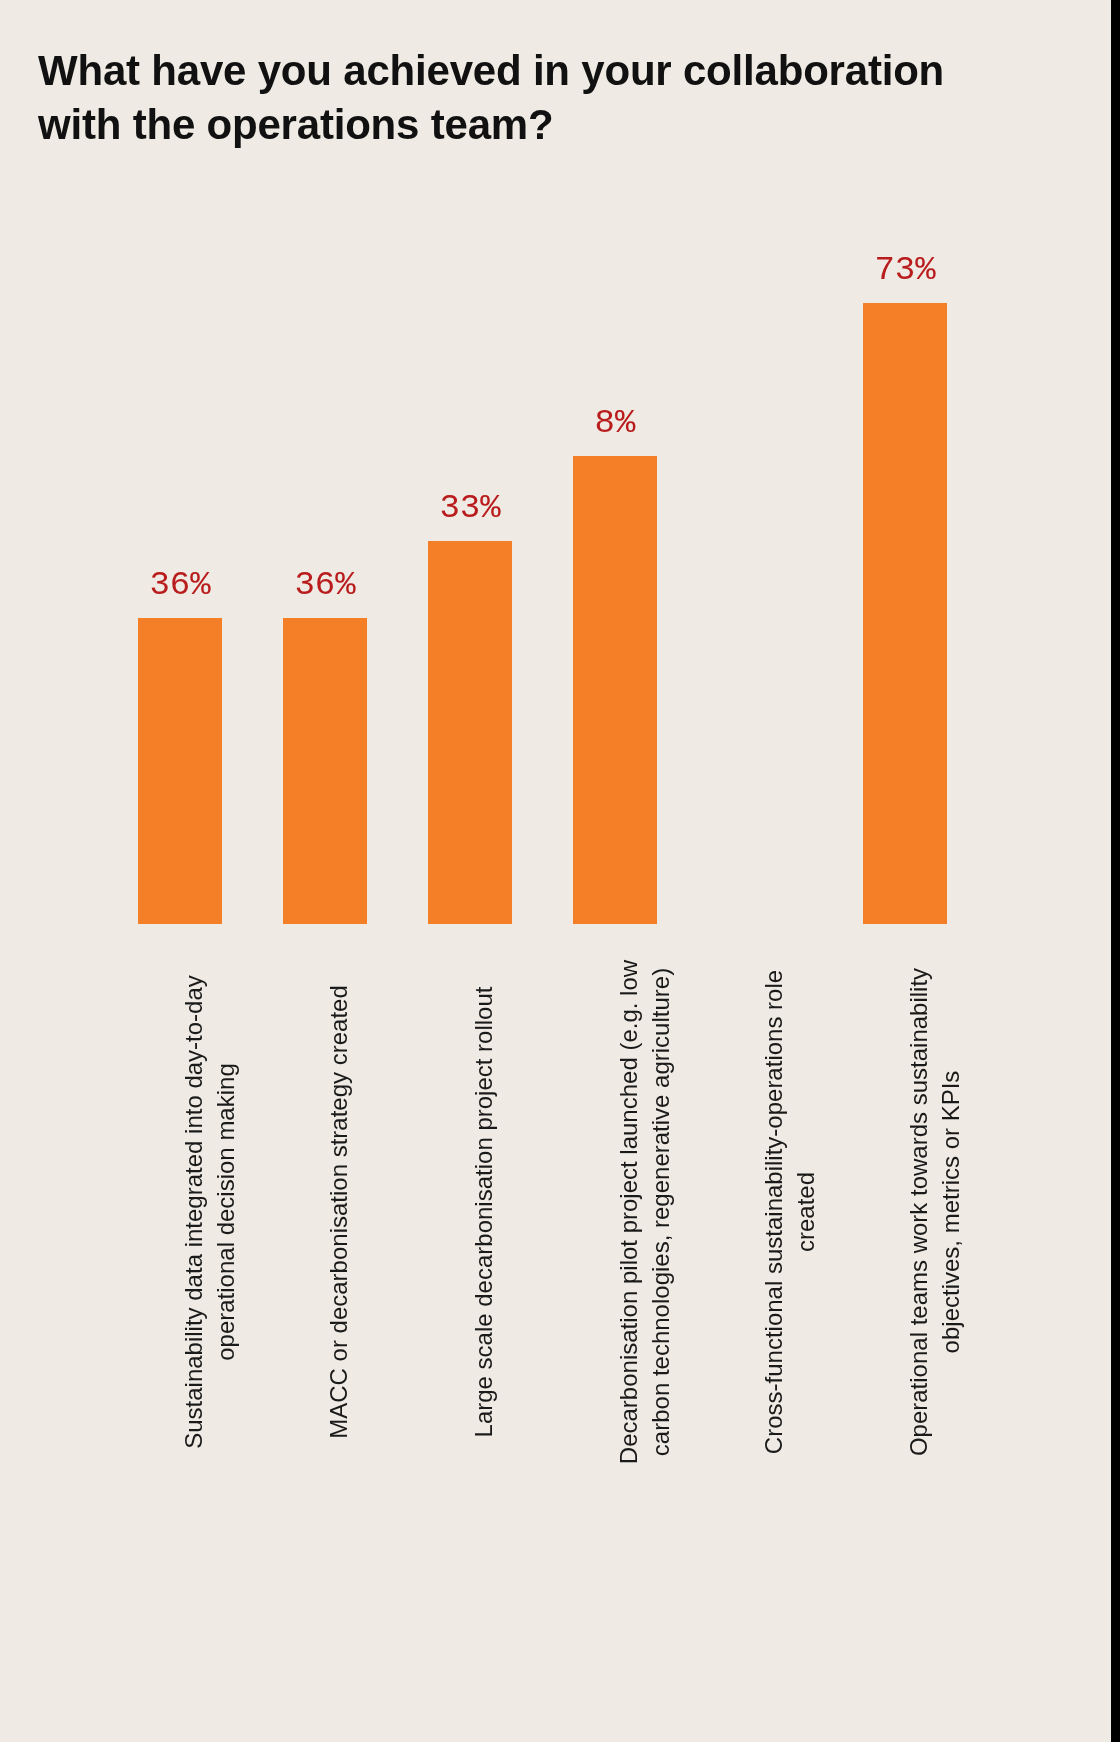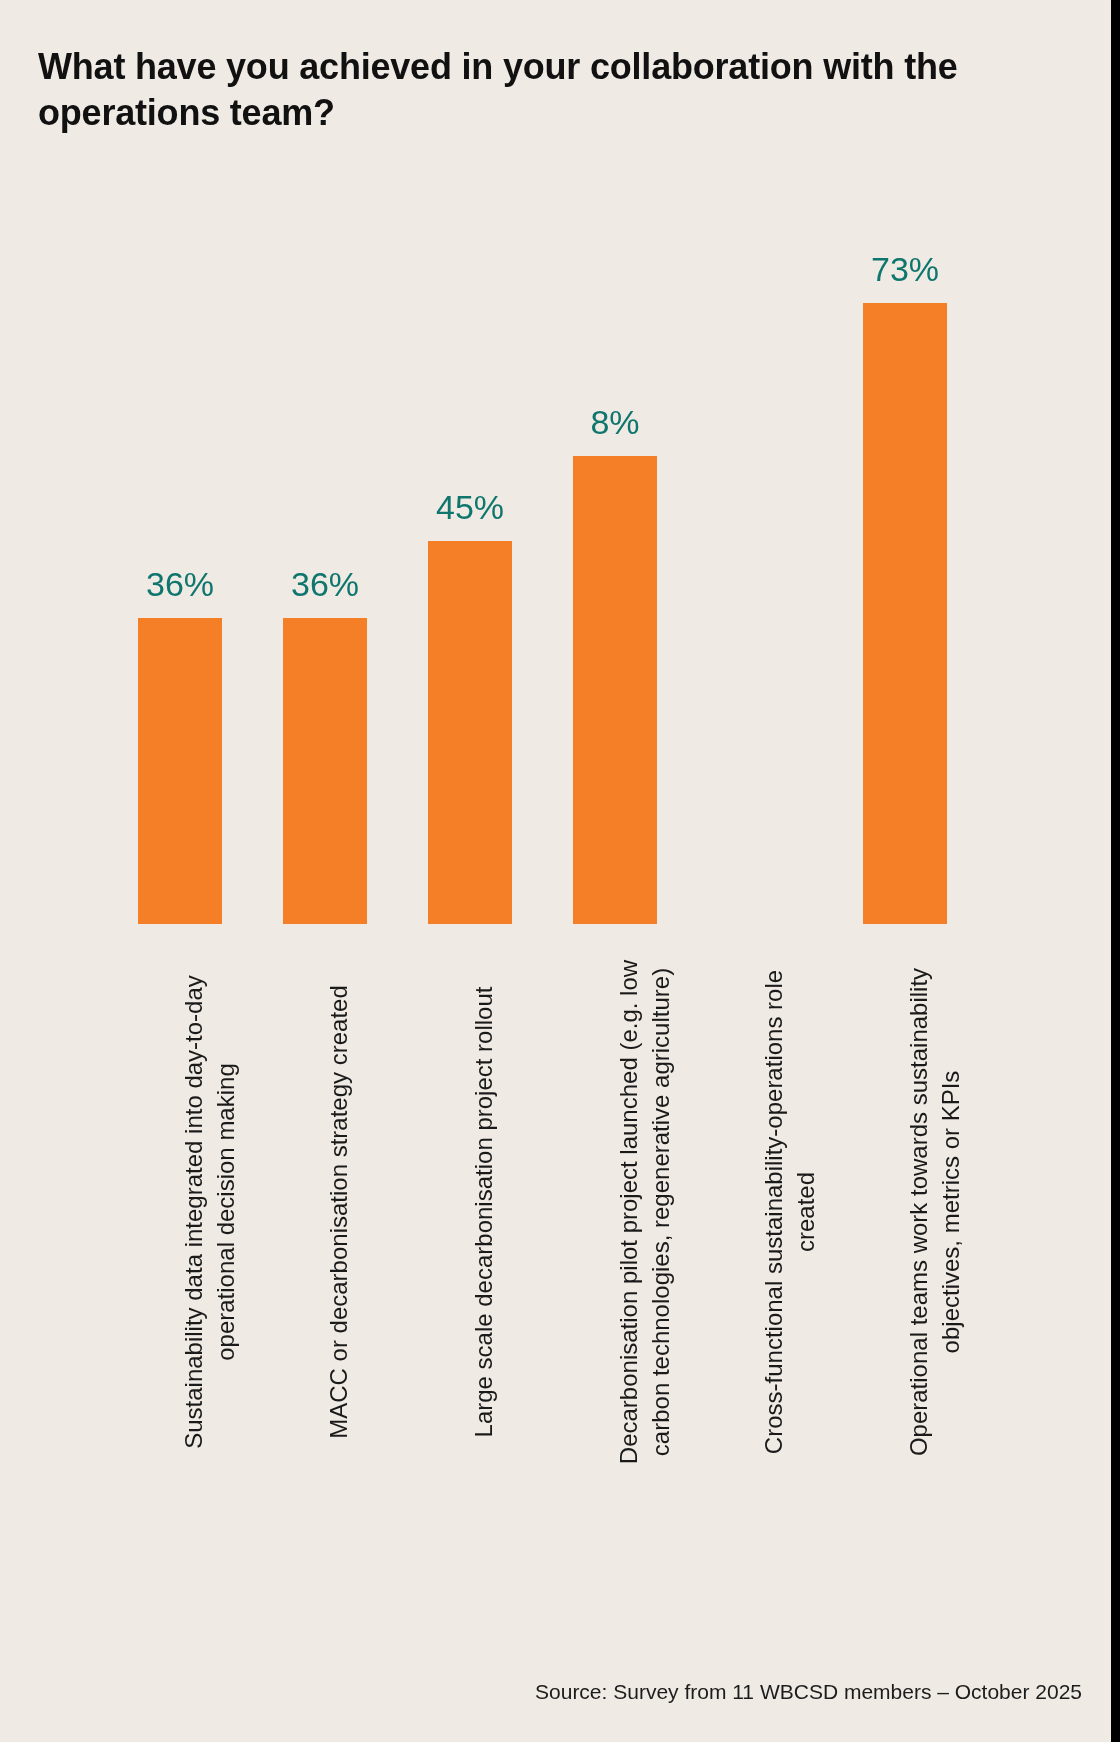--- a/index.html
+++ b/index.html
@@ -25,21 +25,21 @@
     right: 0;
     width: 9px;
     height: 1742px;
     background: #000000;
   }
   .title {
     position: absolute;
     left: 38px;
     top: 44px;
     width: 960px;
-    font-size: 36px;
+    font-size: 42px;
     line-height: 1.28;
     font-weight: 700;
     color: #111111;
     letter-spacing: -0.2px;
     font-family: "Liberation Sans", sans-serif;
   }
   .chart-area {
     position: absolute;
     left: 0;
     top: 0;
@@ -65,22 +65,22 @@
     left: 18px;
     width: 84px;
     background: #f57f26;
   }
   .bar-value {
     position: absolute;
     left: 0;
     width: 120px;
     text-align: center;
     font-size: 34px;
-    color: #0f766e;
-    font-family: Liberation Sans, sans-serif;
+    color: #b91c1c;
+    font-family: Liberation Mono, monospace;
     white-space: nowrap;
   }
   .cat-label {
     position: absolute;
     top: 932px;
     width: 560px;
     transform-origin: left top;
     transform: rotate(-90deg) translate(-100%, 0);
     font-size: 24px;
     line-height: 1.32;
@@ -116,21 +116,21 @@
         <div class="bar-value" style="bottom: 320px;">36%</div>
         <div class="bar" style="height: 306px;"></div>
       </div>
 
       <div class="bar-slot" style="left:145px;">
         <div class="bar-value" style="bottom: 320px;">36%</div>
         <div class="bar" style="height: 306px;"></div>
       </div>
 
       <div class="bar-slot" style="left:290px;">
-        <div class="bar-value" style="bottom: 397px;">45%</div>
+        <div class="bar-value" style="bottom: 397px;">33%</div>
         <div class="bar" style="height: 383px;"></div>
       </div>
 
       <div class="bar-slot" style="left:435px;">
         <div class="bar-value" style="bottom: 482px;">8%</div>
         <div class="bar" style="height: 468px;"></div>
       </div>
 
 
       <div class="bar-slot" style="left:725px;">
@@ -153,16 +153,15 @@
         <span class="cat-label-inner">Decarbonisation pilot project launched (e.g. low carbon technologies, regenerative agriculture)</span>
       </div>
     <div class="cat-label" style="left:758px;">
         <span class="cat-label-inner">Cross-functional sustainability-operations role created</span>
       </div>
     <div class="cat-label" style="left:903px;">
         <span class="cat-label-inner">Operational teams work towards sustainability objectives, metrics or KPIs</span>
       </div>
   </div>
 
-  <div class="source">Source: Survey from 11 WBCSD members – October 2025</div>
 
   <div class="right-edge-bar"></div>
 </div>
 
 </body></html>

